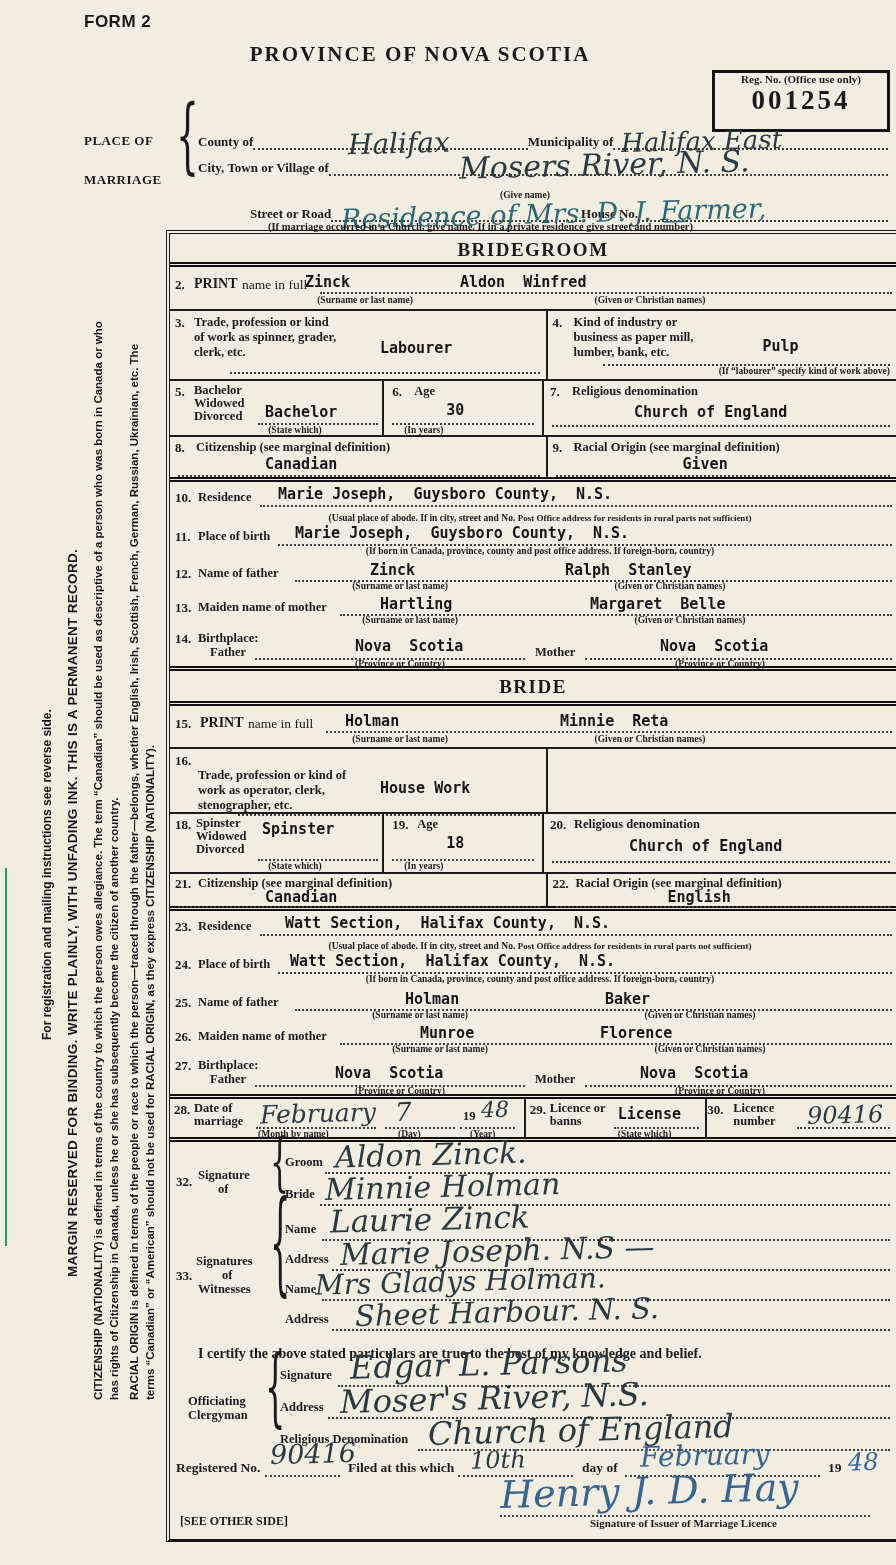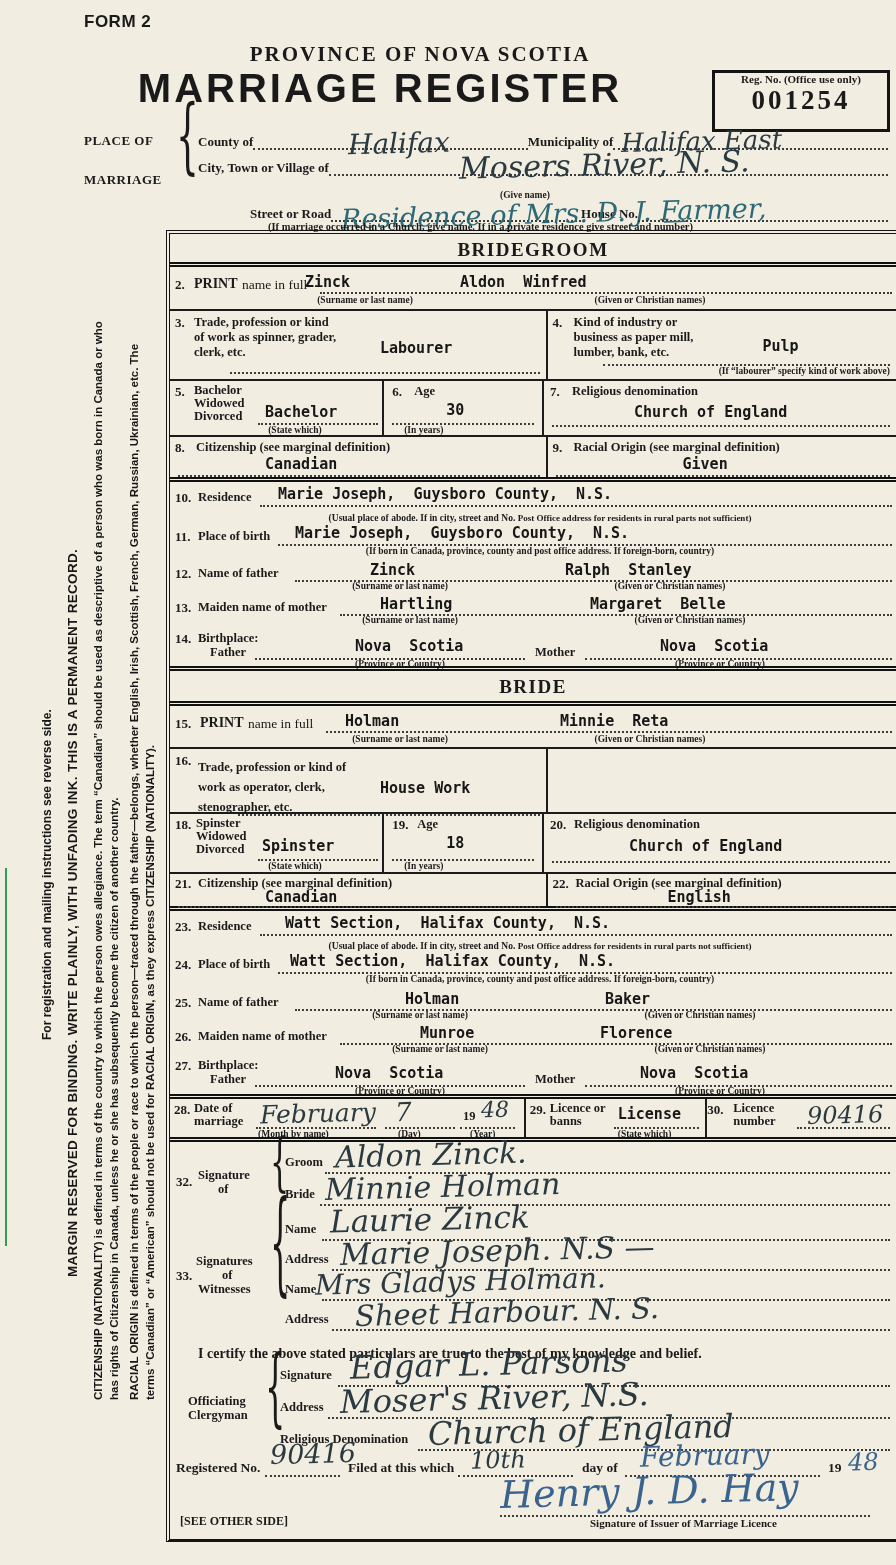--- a/index.html
+++ b/index.html
@@ -55,21 +55,20 @@
 <div class="page">
 
   <div class="greenline"></div>
   <div class="vt" style="left:54px;top:1026px;font-size:12px">For registration and mailing instructions see reverse side.</div>
   <div class="vt" style="left:80px;top:1262px;font-size:13.5px;letter-spacing:.3px">MARGIN RESERVED FOR BINDING.   WRITE PLAINLY, WITH UNFADING INK.   THIS IS A PERMANENT RECORD.</div>
   <div class="vt wrap" style="left:122px;top:1368px;width:1080px;height:32px;font-size:11.5px;line-height:16px">CITIZENSHIP (NATIONALITY) is defined in terms of the country to which the person owes allegiance.  The term “Canadian” should be used as descriptive of a person who was born in Canada or who has rights of Citizenship in Canada, unless he or she has subsequently become the citizen of another country.</div>
   <div class="vt wrap" style="left:158px;top:1368px;width:1080px;height:32px;font-size:11.5px;line-height:16px">RACIAL ORIGIN is defined in terms of the people or race to which the person—traced through the father—belongs, whether English, Irish, Scottish, French, German, Russian, Ukrainian, etc.  The terms “Canadian” or “American” should not be used for RACIAL ORIGIN, as they express CITIZENSHIP (NATIONALITY).</div>
 
   <div class="form-no">FORM 2</div>
   <div class="province">PROVINCE OF NOVA SCOTIA</div>
-  <div class="title">MARRIAGE REGISTER</div>
   <div class="regbox">
     <div class="rlbl">Reg. No.  (Office use only)</div>
     <div class="rnum">001254</div>
   </div>
 
   <div class="abs lbl" style="left:84px;top:133px;letter-spacing:.5px">PLACE OF</div>
   <div class="abs lbl" style="left:84px;top:172px;letter-spacing:.5px">MARRIAGE</div>
   <div class="brace" style="left:176px;top:118px;font-size:36px;transform:scaleY(2.3)"></div>
   <div class="abs hline" style="left:198px;top:126px;width:690px;height:24px">
     <span class="lbl">County of</span>
@@ -248,31 +247,31 @@
         <span class="abs typed big" style="left:175px;top:8px">Holman</span>
         <span class="abs typed big" style="left:390px;top:8px">Minnie  Reta</span>
         <span class="abs cap" style="left:150px;top:28px;width:160px;text-align:center">(Surname or last name)</span>
         <span class="abs cap" style="left:380px;top:28px;width:200px;text-align:center">(Given or Christian names)</span>
       </div>
     </div>
 
     <div class="row" style="height:65px">
       <div class="cell rb" style="width:52%">
         <span class="abs num" style="left:5px;top:4px">16.</span>
-        <span class="abs lbl-s" style="left:28px;top:8px;width:150px;line-height:20px">Trade, profession or kind of work as operator, clerk, stenographer, etc.</span>
+        <span class="abs lbl-s" style="left:28px;top:19px;width:150px;line-height:15px">Trade, profession or kind of work as operator, clerk, stenographer, etc.</span>
         <span class="abs typed big" style="left:210px;top:32px">House Work</span>
         <span class="abs" style="left:68px;right:6px;top:64px;border-bottom:2px dotted #3c3c3c;height:1px"></span>
       </div>
     </div>
 
     <div class="row" style="height:60px">
       <div class="cell rb" style="width:29.5%">
         <span class="abs num" style="left:5px;top:3px">18.</span>
         <span class="abs lbl-s" style="left:26px;top:3px;width:62px;line-height:13px">Spinster Widowed Divorced</span>
-        <span class="abs typed big" style="left:92px;top:25px">Spinster</span>
+        <span class="abs typed big" style="left:92px;top:8px">Spinster</span>
         <span class="abs" style="left:88px;right:4px;top:44px;border-bottom:2px dotted #3c3c3c;height:1px"></span>
         <span class="abs cap" style="left:70px;top:47px;width:110px;text-align:center">(State which)</span>
       </div>
       <div class="cell rb" style="width:22%">
         <span class="abs num" style="left:8px;top:3px">19.</span>
         <span class="abs lbl-s" style="left:33px;top:3px">Age</span>
         <span class="abs typed big" style="left:62px;top:22px">18</span>
         <span class="abs" style="left:8px;right:8px;top:44px;border-bottom:2px dotted #3c3c3c;height:1px"></span>
         <span class="abs cap" style="left:20px;top:47px">(In years)</span>
       </div>

